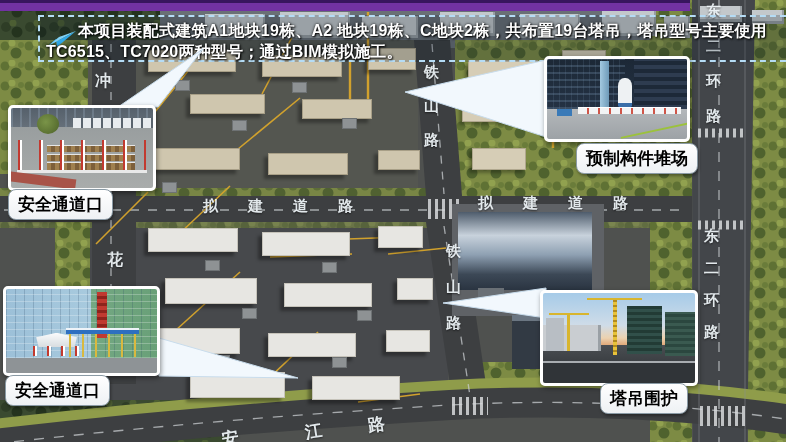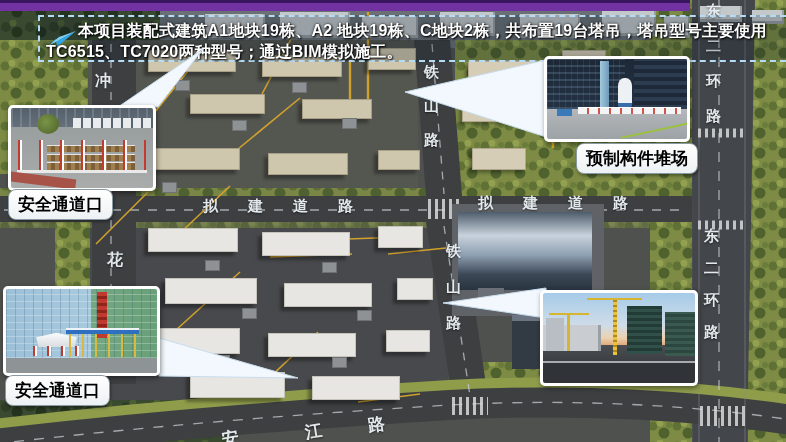--- a/index.html
+++ b/index.html
@@ -342,20 +342,21 @@
     <div class="pc-mast1"></div>
     <div class="pc-jib1"></div>
     <div class="pc-mast2"></div>
     <div class="pc-jib2"></div>
     <div class="pc-curb"></div>
   </div>
 
   <div class="callout-label" style="left:8px;top:189px;">安全通道口</div>
   <div class="callout-label" style="left:576px;top:143px;">预制构件堆场</div>
   <div class="callout-label" style="left:5px;top:375px;">安全通道口</div>
+  <div class="callout-label" style="left:600px;top:383px;">塔吊围护</div>
 
   <div class="bar1"></div>
   <div class="bar2"></div>
   <div class="banner">
     <svg class="arrow" width="30" height="24" viewBox="0 0 30 24" aria-hidden="true">
       <path d="M1,22 L29,7 L10,23 L9,15 Z" fill="#2fa8e8"></path>
       <path d="M1,22 L29,7 L12,13 Z" fill="#7fd0f5"></path>
     </svg>
     <div class="banner-text">
       <span class="l1">本项目装配式建筑A1地块19栋、A2 地块19栋、C地块2栋，共布置19台塔吊，塔吊型号主要使用</span>

